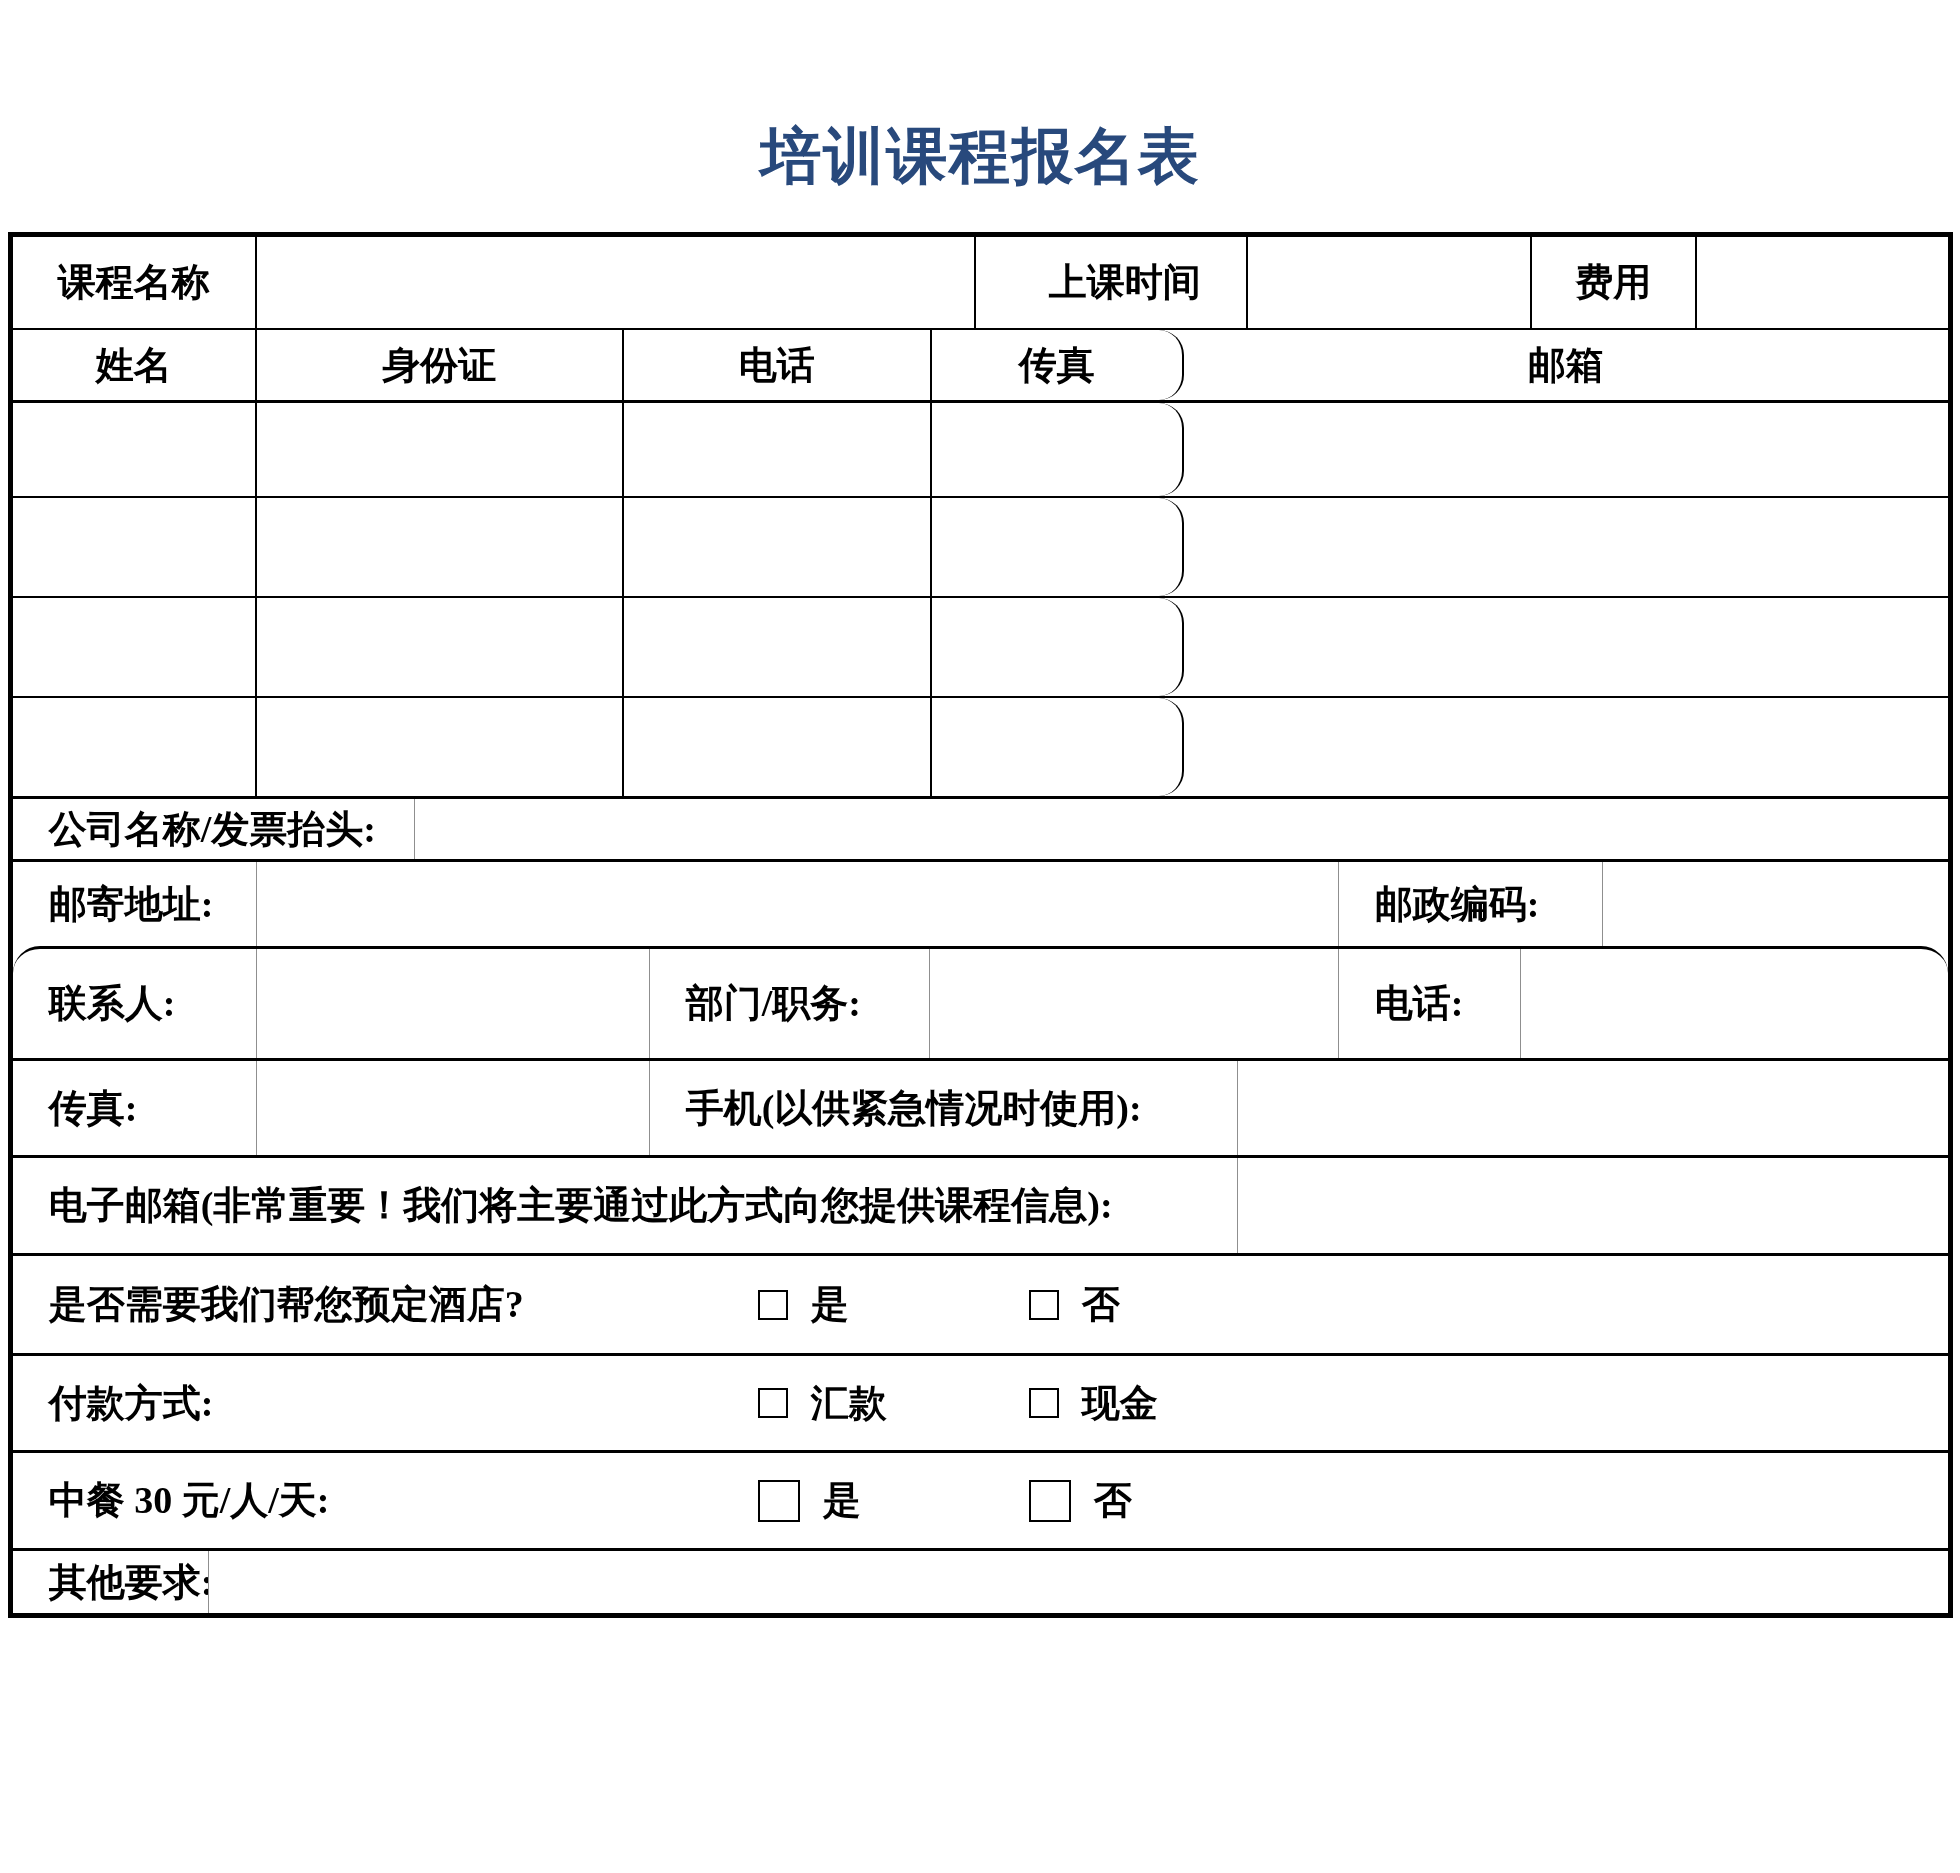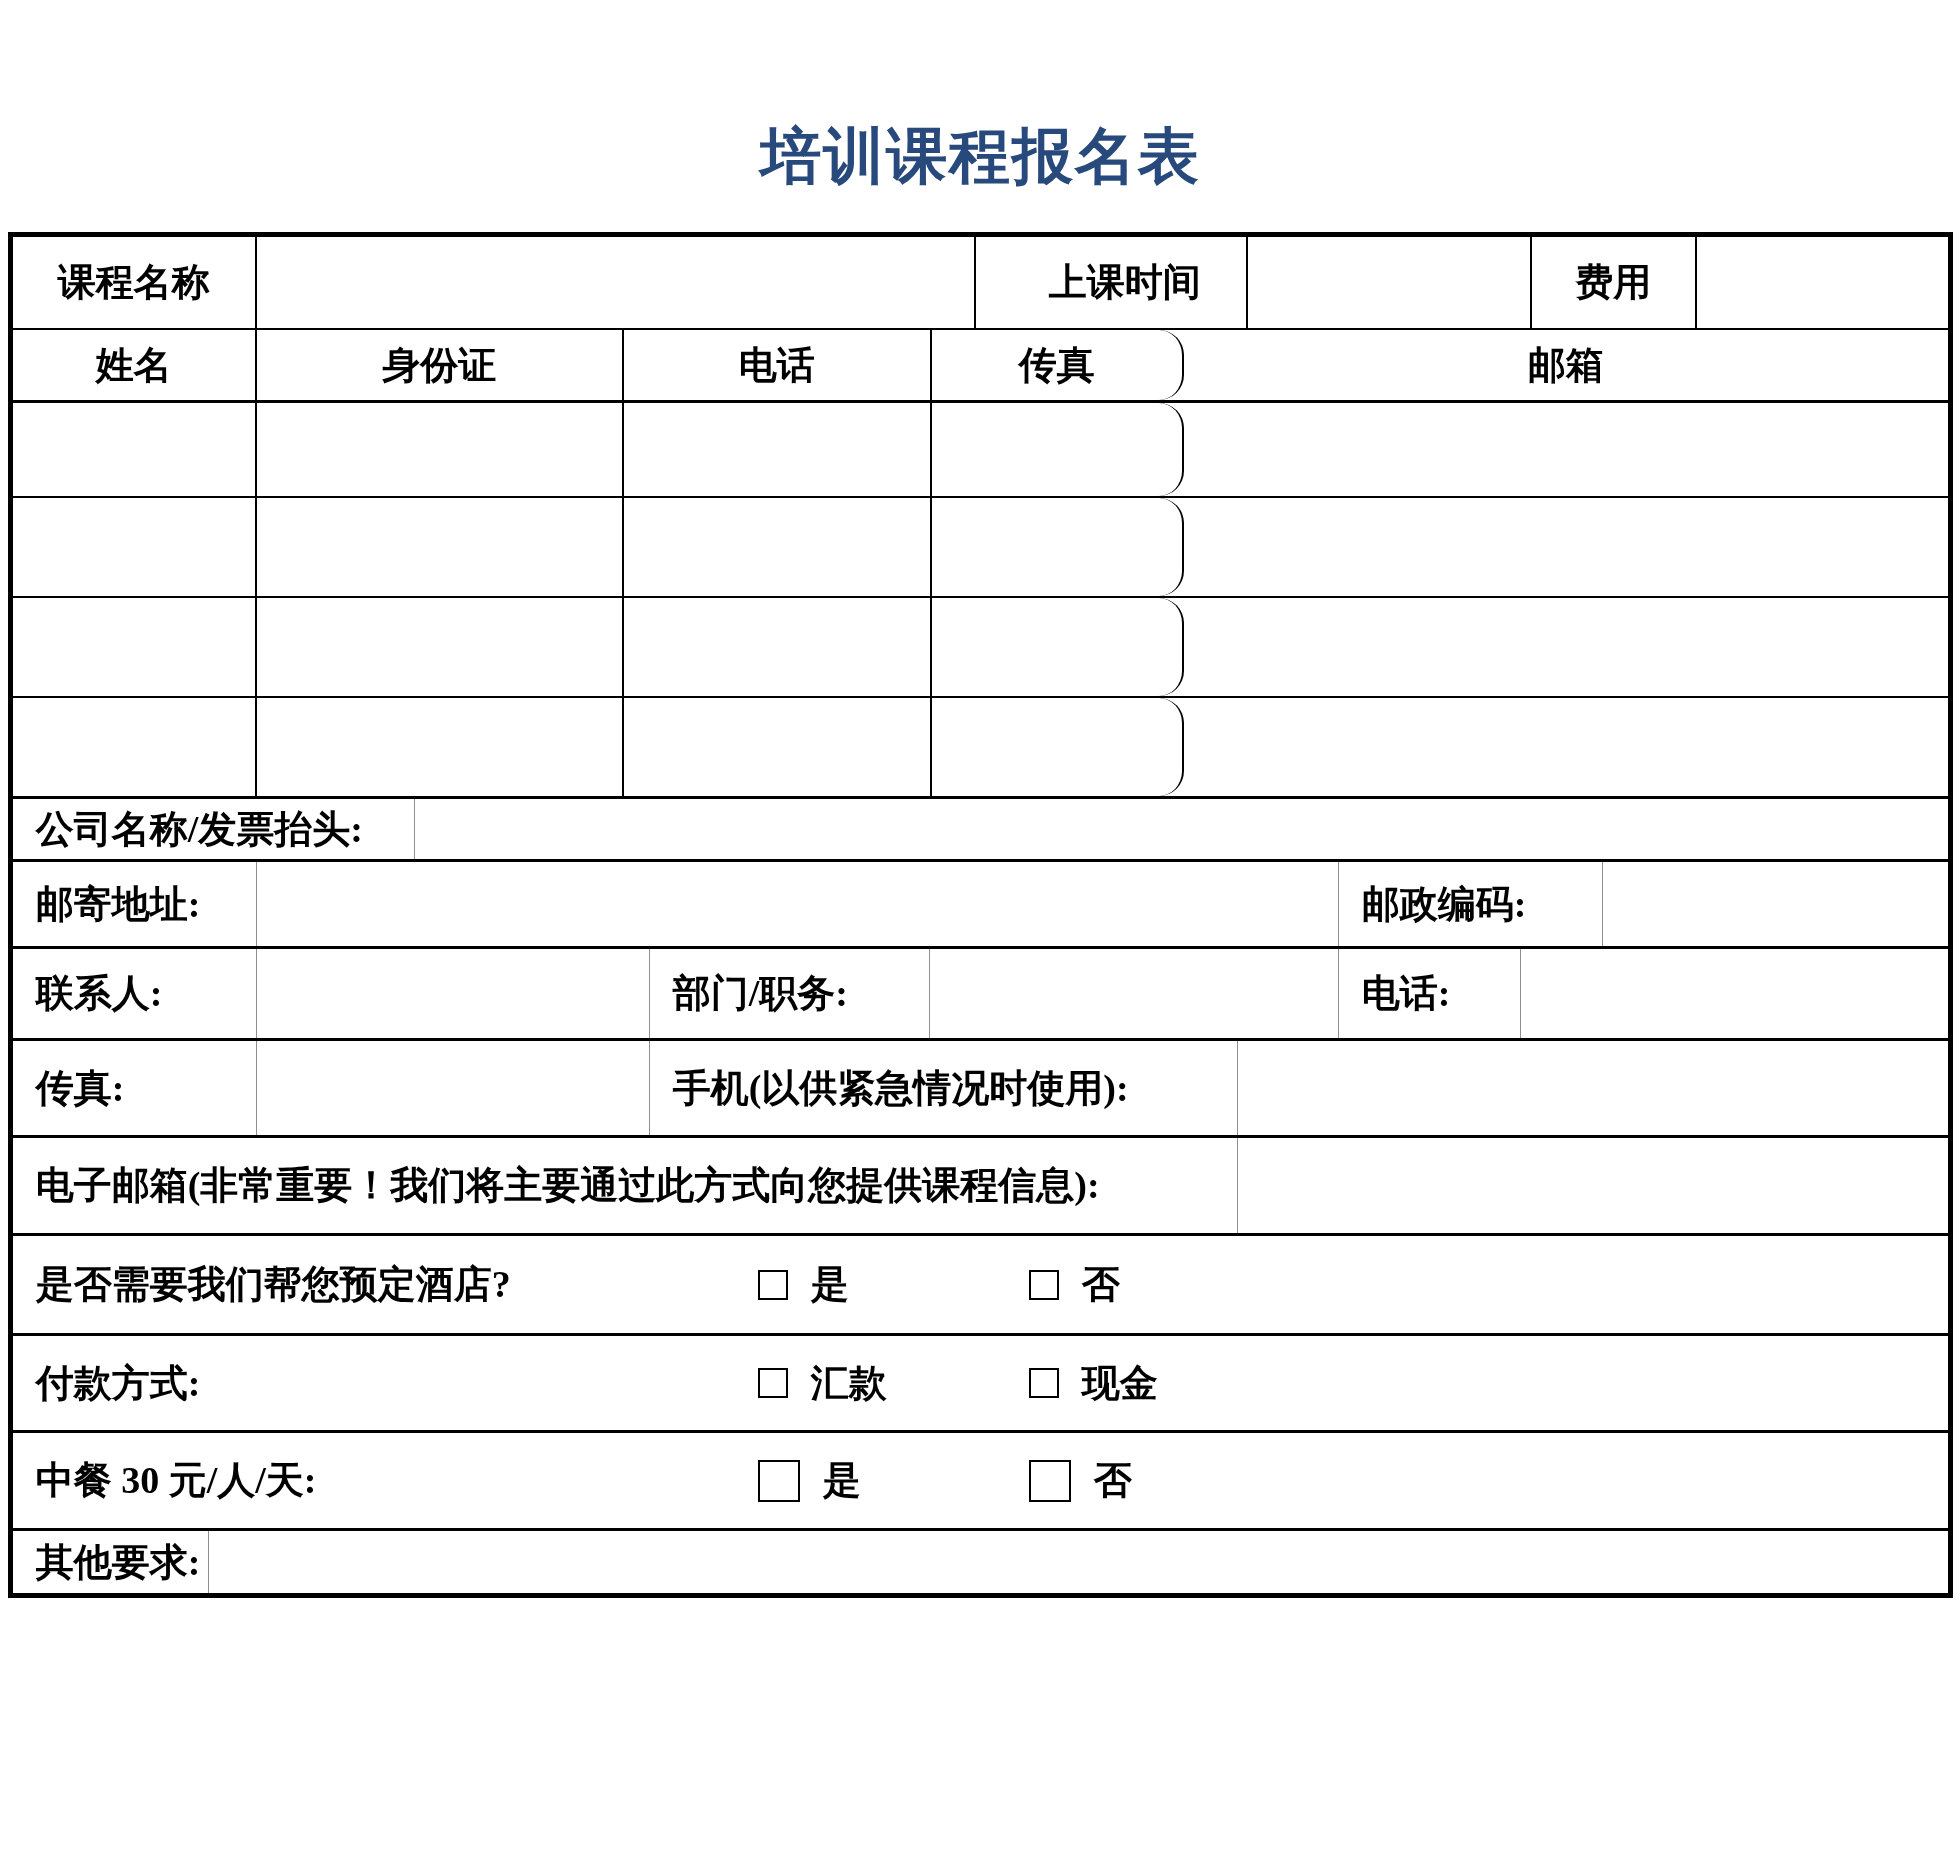--- a/index.html
+++ b/index.html
@@ -9,31 +9,31 @@
   .title{position:absolute;top:123px;left:0;width:100%;text-align:center;
          font-family:"Liberation Sans","DejaVu Sans",sans-serif;
          font-weight:700;font-size:61px;line-height:1.1;letter-spacing:1.9px;}
   
   .reg-table{position:absolute;left:7.7px;top:232px;width:1945px;box-sizing:border-box;
              border:5.8px solid #000;background:#fff;}
   .trow{display:flex;width:100%;box-sizing:border-box;}
   .cell{box-sizing:border-box;display:flex;align-items:center;
         font-weight:700;font-size:38px;white-space:nowrap;overflow:hidden;}
   .ctr{justify-content:center;}
-  .lab{padding-left:23px;}
+  .lab{padding-left:36px;}
   .vb{border-right:2.9px solid #000;}
   .vg{border-right:1.9px solid #8f8f8f;}
   .fl{flex:1 1 auto;}
   .bt3{border-top:2.9px solid #000;}
   .bt4{border-top:3.8px solid #000;}
   
   .rh1{height:91px;} .rh2{height:72px;}
   .prow{height:100px;border-top:2.9px solid #000;}
   [data-name="participant-rows"] .prow:first-child{height:96px;border-top-width:3.8px;}
-  .rh7{height:63px;} .rh8{height:87px;} .rh9{height:92px;} .rh10{height:97px;}
+  .rh7{height:63px;} .rh8{height:87px;} .rh9{height:112px;border-radius:27px;} .rh10{height:97px;}
   .rh11{height:98px;} .rh12{height:100px;} .rh13{height:97px;} .rh14{height:98px;}
   .rh15{height:65px;}
   
   .w-a1{width:244px;} .w-a2{width:719px;} .w-a3{width:272px;padding-left:28px;} .w-a4{width:284px;} .w-a5{width:165px;}
   .w-b1{width:244px;} .w-b2{width:367px;} .w-b3{width:308px;} .w-b4{width:252px;border-radius:25px;}
   .w-c1{width:402px;}
   .w-d1{width:244px;} .w-d2{width:1082px;} .w-d3{width:264px;}
   .w-e1{width:244px;} .w-e2{width:393px;} .w-e3{width:280px;} .w-e4{width:409px;} .w-e5{width:182px;}
   .w-f1{width:244px;} .w-f2{width:393px;} .w-f3{width:588px;}
   .w-g1{width:1225px;}

